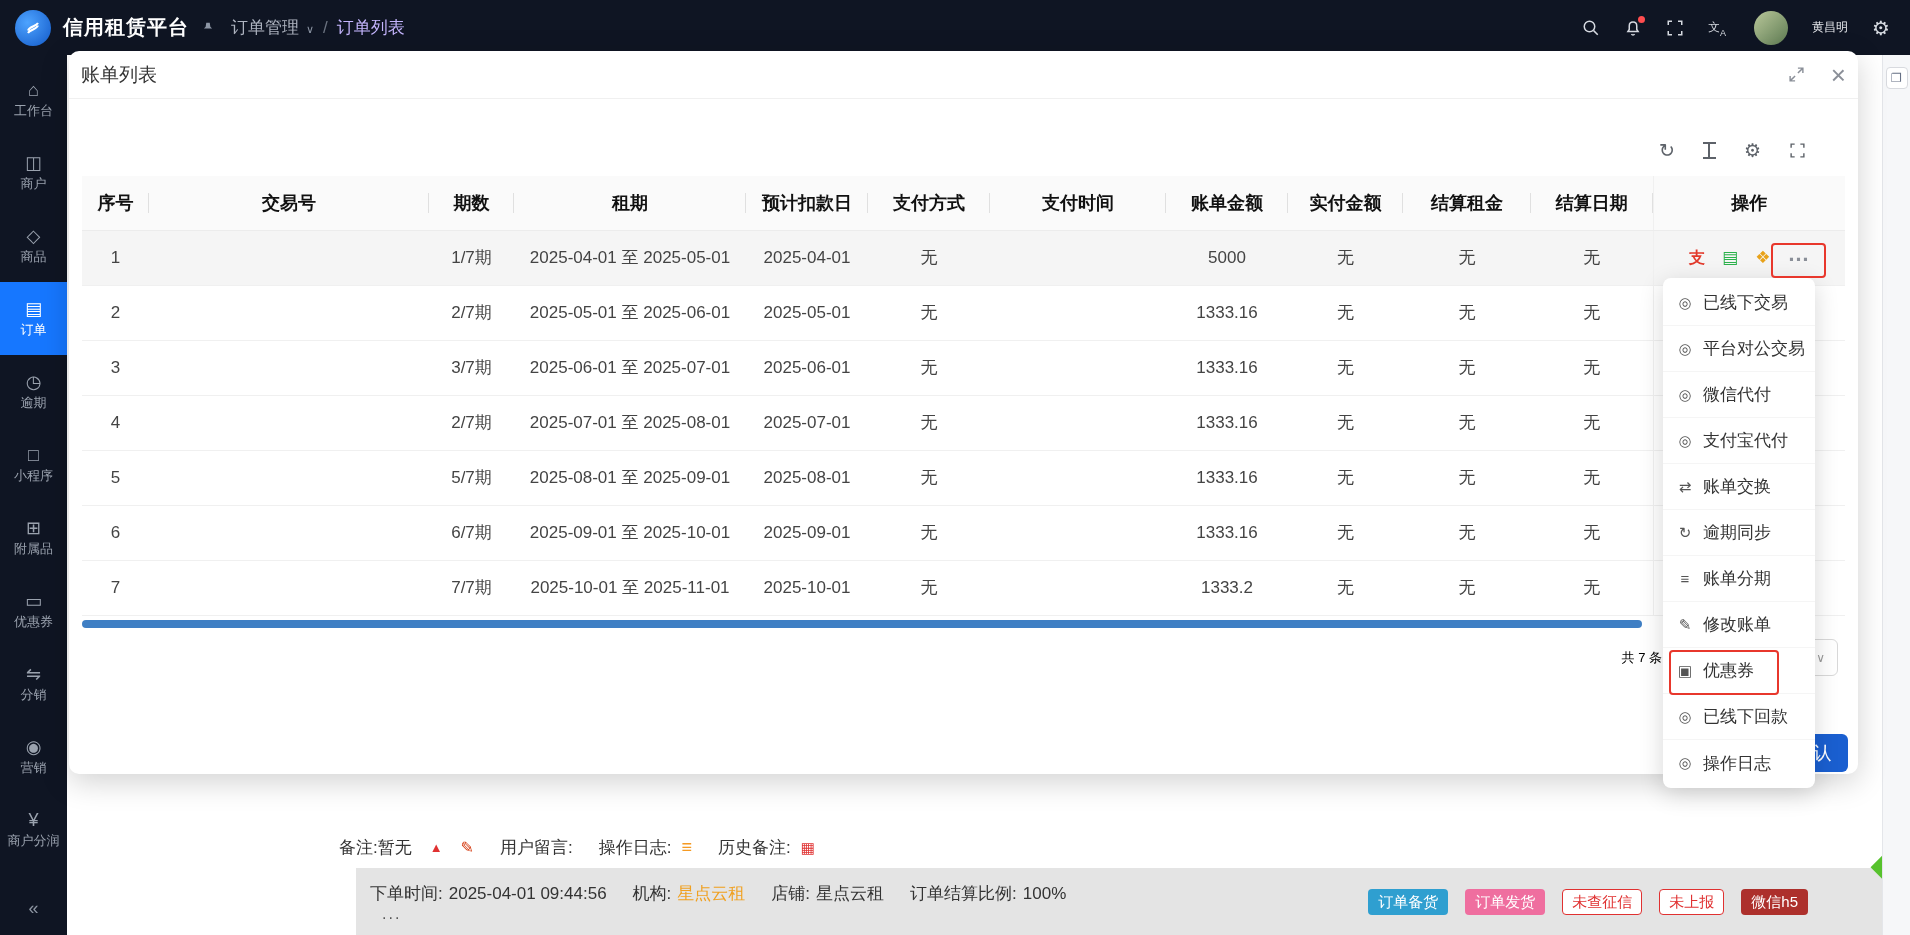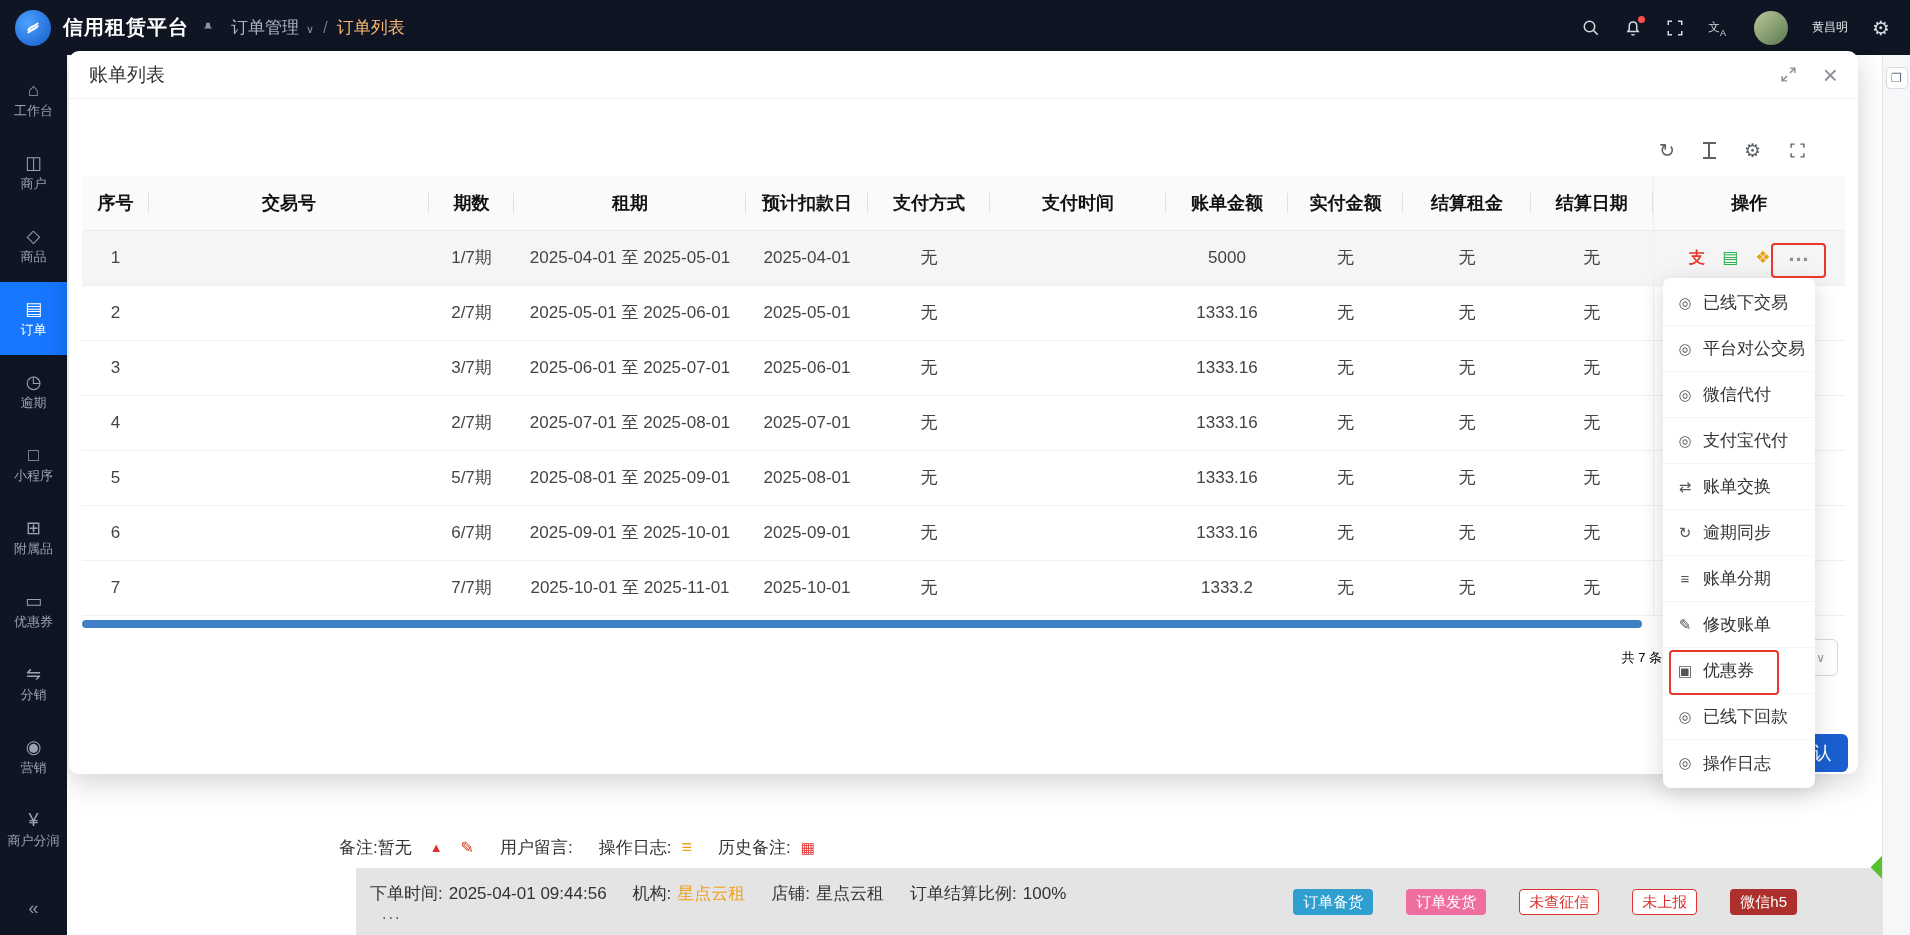--- a/index.html
+++ b/index.html
@@ -8,21 +8,21 @@
   .app { position:relative; width:1910px; height:935px; overflow:hidden; background:#f0f2f5; }
 
   
   .topbar { position:absolute; left:0; top:0; right:0; height:55px; background:#0f1523; display:flex; align-items:center; z-index:6; }
   .logo { width:36px; height:36px; border-radius:50%; margin:0 12px 0 15px; background:radial-gradient(circle at 35% 35%, #4da3ff, #1259c8); display:flex; align-items:center; justify-content:center; flex:none; }
   .app-title { color:#fff; font-size:20px; font-weight:bold; letter-spacing:1px; white-space:nowrap; }
   .pin-icon { margin:0 16px 0 12px; color:#8d96a5; display:flex; }
   .breadcrumb { display:flex; align-items:center; color:#aeb4c0; font-size:17px; gap:7px; white-space:nowrap; }
   .bc-caret { font-size:11px; color:#8d96a5; margin-top:3px; }
   .bc-sep { color:#6b7380; margin:0 2px; }
-  .bc-current { color:#fdba74; }
+  .bc-current { color:#c4b5fd; }
   .tb-right { margin-left:auto; display:flex; align-items:center; gap:24px; color:#d6dae1; padding-right:20px; }
   .tb-ico { display:flex; align-items:center; cursor:pointer; position:relative; }
   .bell-dot { position:absolute; right:-3px; top:-3px; width:7px; height:7px; border-radius:50%; background:#ff4d4f; }
   .avatar { width:34px; height:34px; border-radius:50%; background:linear-gradient(135deg,#b9c79a,#5d7b52); flex:none; }
   .user-name { font-size:12px; color:#e8eaee; }
   .gear-glyph { font-size:20px; }
 
   
   .sidebar { position:absolute; left:0; top:55px; bottom:0; width:67px; background:#0f1523; z-index:6; display:flex; flex-direction:column; padding-top:8px; }
   .side-menu { display:flex; flex-direction:column; }
@@ -46,32 +46,32 @@
   .ico-list { color:#f59a23; font-size:18px; font-weight:bold; cursor:pointer; }
   .ico-hist { color:#e03131; font-size:15px; cursor:pointer; }
 
   .info-bar { position:absolute; left:289px; top:813px; width:1593px; height:68px; background:#e4e4e4; z-index:2; }
   .info-line { display:flex; align-items:center; gap:26px; padding:14px 0 0 14px; font-size:17px; color:#333; white-space:nowrap; }
   .pair { display:inline-flex; align-items:center; gap:6px; }
   .link-blue { color:#1677ff; text-decoration:none; cursor:pointer; }
   .org-orange { color:#f0a020; }
   .copy-ico { display:flex; cursor:pointer; }
   .info-ellipsis { padding:0 0 0 26px; color:#555; font-size:16px; letter-spacing:2px; }
-  .badges { position:absolute; right:152px; top:21px; display:flex; gap:33px; }
+  .badges { position:absolute; right:141px; top:21px; display:flex; gap:17px; }
   .badge { font-size:15px; padding:4px 10px; border-radius:4px; line-height:1.2; color:#fff; white-space:nowrap; cursor:pointer; }
   .badge-teal { background:#2f9fd0; }
   .badge-pink { background:#ef6e9f; }
   .badge-outline { background:#fff; color:#e03131; border:1px solid #e03131; padding:3px 9px; }
   .badge-darkred { background:#ad302c; }
 
   .ribbon-green { position:absolute; left:1790px; top:845px; width:165px; height:30px; background:#57c22d; color:#fff; font-size:16px; font-weight:bold; display:flex; align-items:center; justify-content:center; transform:rotate(45deg); z-index:3; letter-spacing:3px; }
 
   
   .modal { position:absolute; left:69px; top:51px; width:1789px; height:723px; background:#fff; border-radius:10px; box-shadow:0 8px 30px rgba(0,0,0,.18); z-index:10; }
-  .modal-header { height:48px; display:flex; align-items:center; justify-content:space-between; padding:0 20px; border-bottom:1px solid #f0f0f0; }
+  .modal-header { height:48px; display:flex; align-items:center; justify-content:space-between; padding:0 12px; border-bottom:1px solid #f0f0f0; }
   .modal-title { font-size:19px; color:#333; font-weight:500; }
   .modal-hicons { display:flex; align-items:center; gap:26px; color:#8a8f98; }
   .modal-hicons span { cursor:pointer; display:flex; align-items:center; }
   .close-x { font-size:26px; line-height:1; color:#8a8f98; }
 
   .toolbar { display:flex; justify-content:flex-end; align-items:center; gap:28px; padding:40px 52px 14px 0; color:#5d6269; font-size:19px; }
   .toolbar > span { cursor:pointer; display:flex; align-items:center; }
   .density-icon { display:inline-block; width:13px; height:17px; border-top:2px solid currentColor; border-bottom:2px solid currentColor; position:relative; }
   .density-icon::after { content:""; position:absolute; left:5.5px; top:0; bottom:0; width:2px; background:currentColor; }
 

